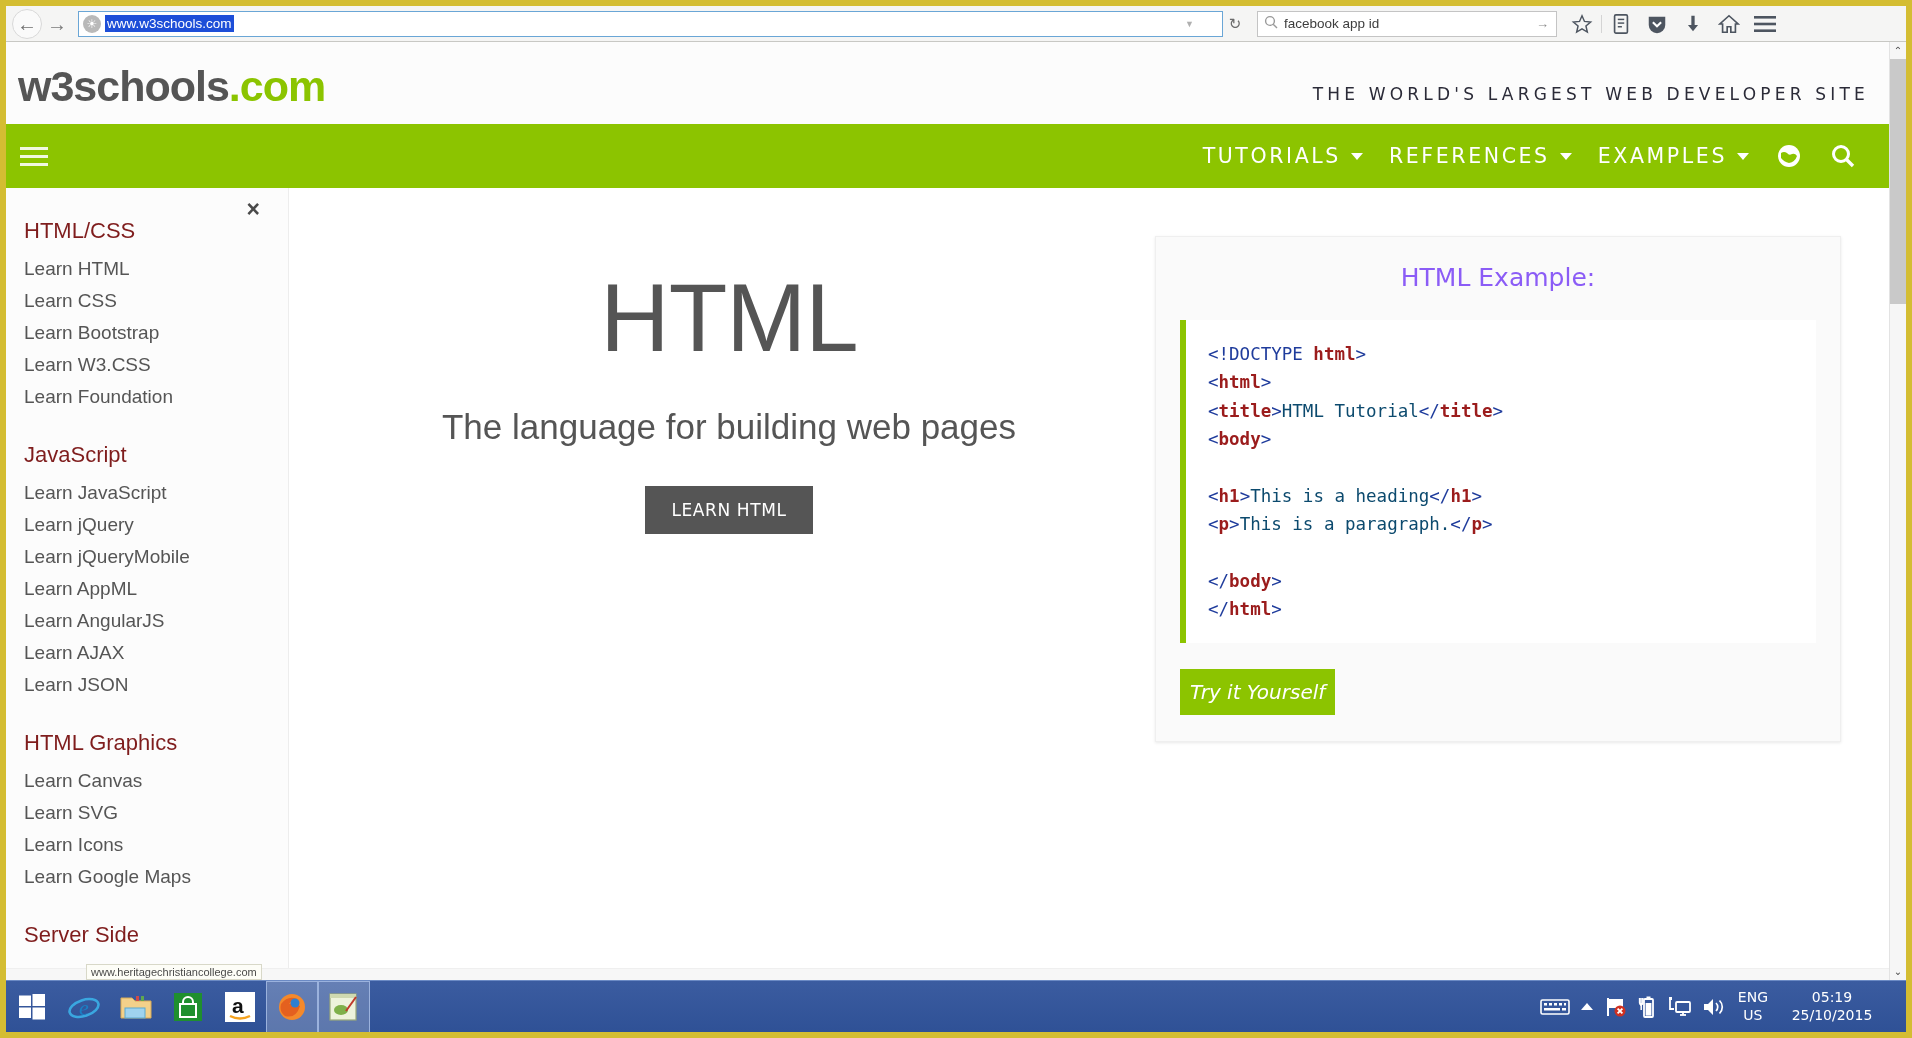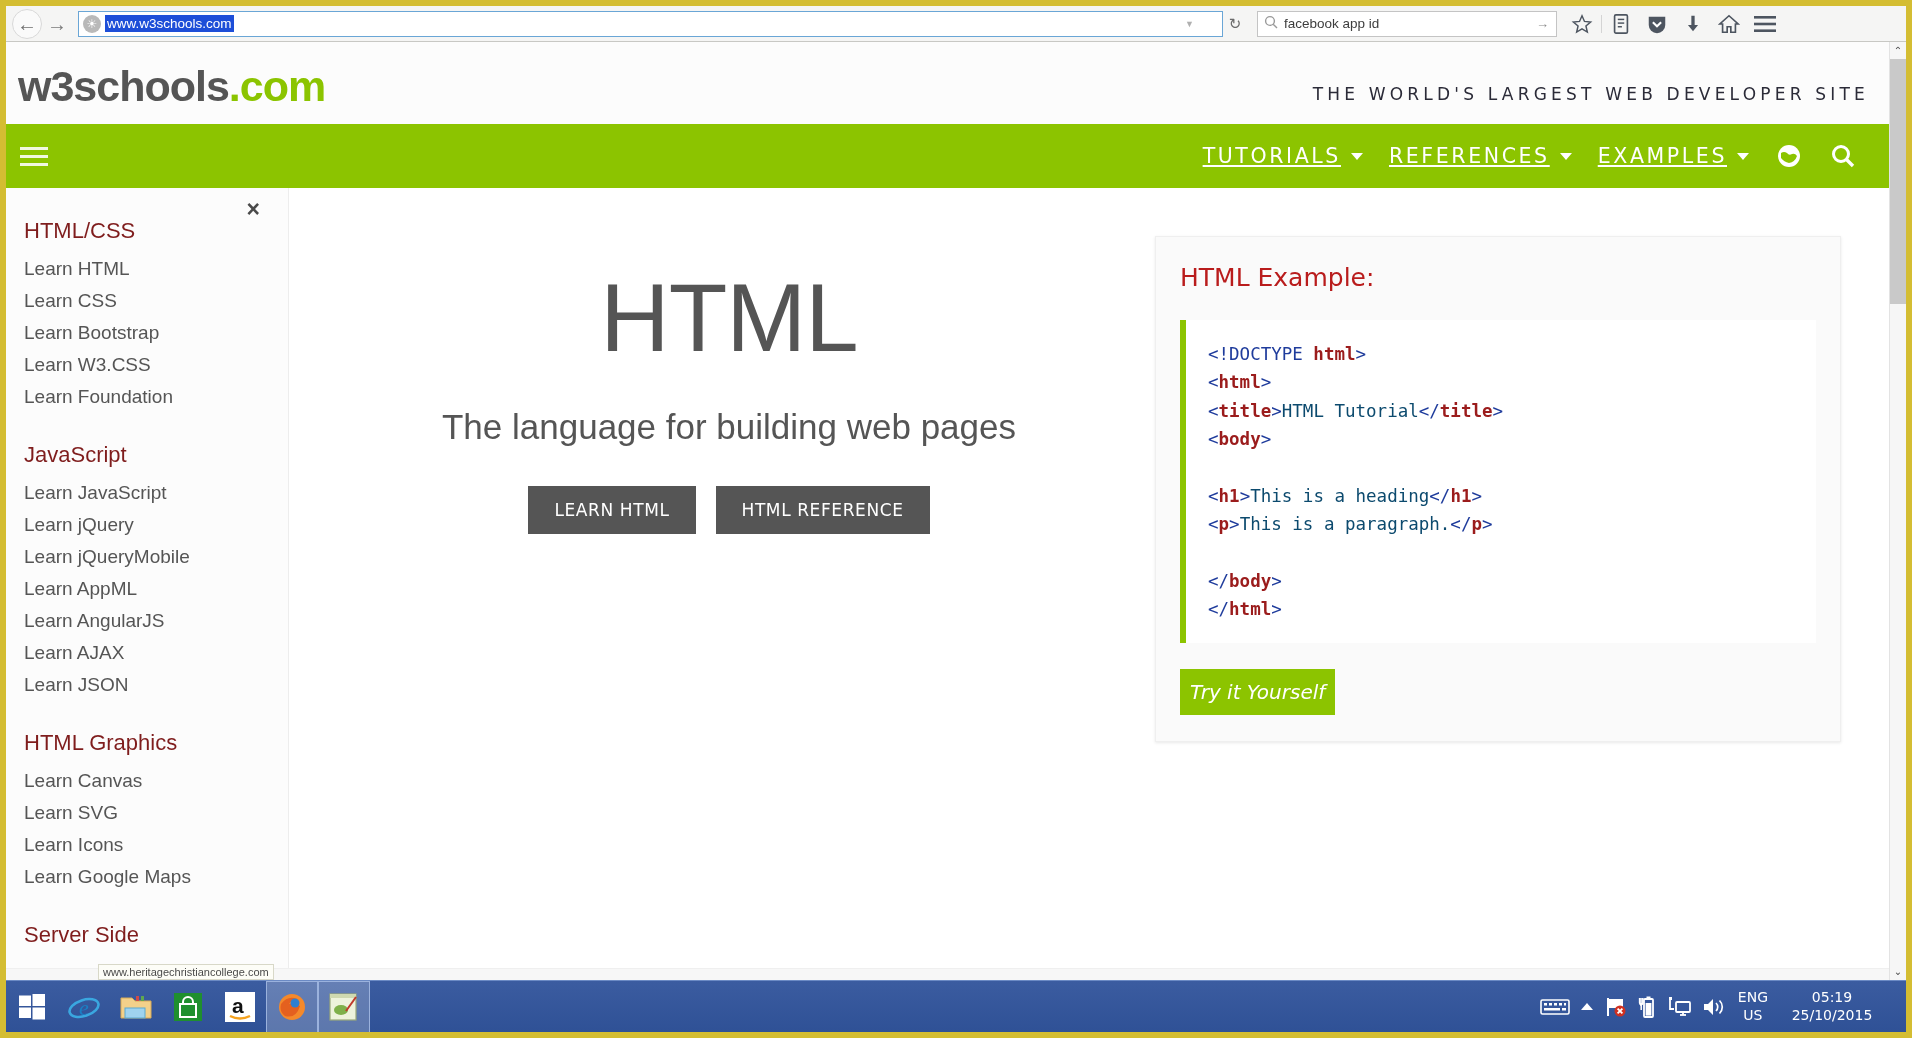--- a/index.html
+++ b/index.html
@@ -87,21 +87,21 @@
   }
   #hamburger { margin-left:14px; width:34px; display:flex; flex-direction:column; gap:5px; }
   #hamburger span { display:block; height:3px; background:#f0f8e0; width:28px;}
   #nav-right {
     position:absolute; right:32px; top:0; height:100%;
     display:flex; align-items:center; gap:0px;
   }
   .nav-item {
     color:#ffffff; font-size:20.5px; letter-spacing:2.6px;
     font-family:"DejaVu Sans", sans-serif;
-    padding:0 0 0 26px; display:flex; align-items:center; white-space:nowrap;text-decoration:underline;
+    padding:0 0 0 26px; display:flex; align-items:center; white-space:nowrap;
   }
   .nav-item .caret {
     margin-left:10px; width:0;height:0;
     border-left:6px solid transparent;border-right:6px solid transparent;
     border-top:7px solid #ffffff;
   }
   .nav-ic { margin-left:26px; display:flex; align-items:center; }
 
   
   #content { display:flex; position:relative; background:#fff; }
@@ -142,21 +142,21 @@
     font-family:"DejaVu Sans", sans-serif;
   }
 
   
   #example-card {
     position:absolute; right:48px; top:48px; width:686px;
     background:#fafafa; border:1px solid #efefef;
     box-shadow:0 1px 3px rgba(0,0,0,0.09);
     padding:26px 24px 26px 24px;
   }
-  #example-title { font-size:25px; color:#b91c1c; font-family:"DejaVu Sans", sans-serif;}
+  #example-title { font-size:25px; color:#8b5cf6; font-family:"DejaVu Sans", sans-serif;text-align:center;}
   #code-box {
     margin-top:28px; background:#ffffff;
     border-left:6px solid #8cc400;
     padding:20px 18px 20px 22px;
   }
   #code-box pre {
     font-family:"DejaVu Sans Mono", monospace;
     font-size:17.5px; line-height:1.62; color:#111111;
     white-space:pre;
   }
@@ -199,21 +199,21 @@
   }
   #start-btn {
     width:52px; display:flex; align-items:center; justify-content:center;
   }
   .task-ic {
     width:52px; display:flex; align-items:center; justify-content:center;
     position:relative;
   }
   .task-ic.active { background:rgba(255,255,255,0.22); border:1px solid #9bb2dd; border-bottom:none;}
   #tooltip {
-    position:absolute; left:40px; bottom:52px;
+    position:absolute; left:28px; bottom:52px;
     background:#fdfdf7; color:#4a4a4a; font-size:11px;
     padding:1px 4px; border:1px solid #d8d8c8; white-space:nowrap;
   }
   #tray {
     margin-left:auto; display:flex; align-items:center; gap:10px;
     padding-right:20px; color:#ffffff;
   }
   .tray-ic { display:flex; align-items:center; justify-content:center; }
   #tray-lang, #tray-clock {
     font-size:14px; line-height:1.28; text-align:center; color:#ffffff;
@@ -363,21 +363,20 @@
 
           <div class="side-group-title">Server Side</div>
         </div>
 
         <div id="hero">
           <div id="hero-left">
             <div id="hero-title">HTML</div>
             <div id="hero-sub">The language for building web pages</div>
             <div id="hero-buttons">
               <a class="hero-btn">LEARN HTML</a>
-              <a class="hero-btn">HTML REFERENCE</a>
             </div>
           </div>
 
           <div id="example-card">
             <div id="example-title">HTML Example:</div>
             <div id="code-box">
               <pre id="code-render"><span class="tk-br">&lt;!DOCTYPE </span><span class="tk-tag">html</span><span class="tk-br">&gt;</span>
 <span class="tk-br">&lt;</span><span class="tk-tag">html</span><span class="tk-br">&gt;</span>
 <span class="tk-br">&lt;</span><span class="tk-tag">title</span><span class="tk-br">&gt;</span><span class="tk-txt">HTML Tutorial</span><span class="tk-br">&lt;/</span><span class="tk-tag">title</span><span class="tk-br">&gt;</span>
 <span class="tk-br">&lt;</span><span class="tk-tag">body</span><span class="tk-br">&gt;</span>

